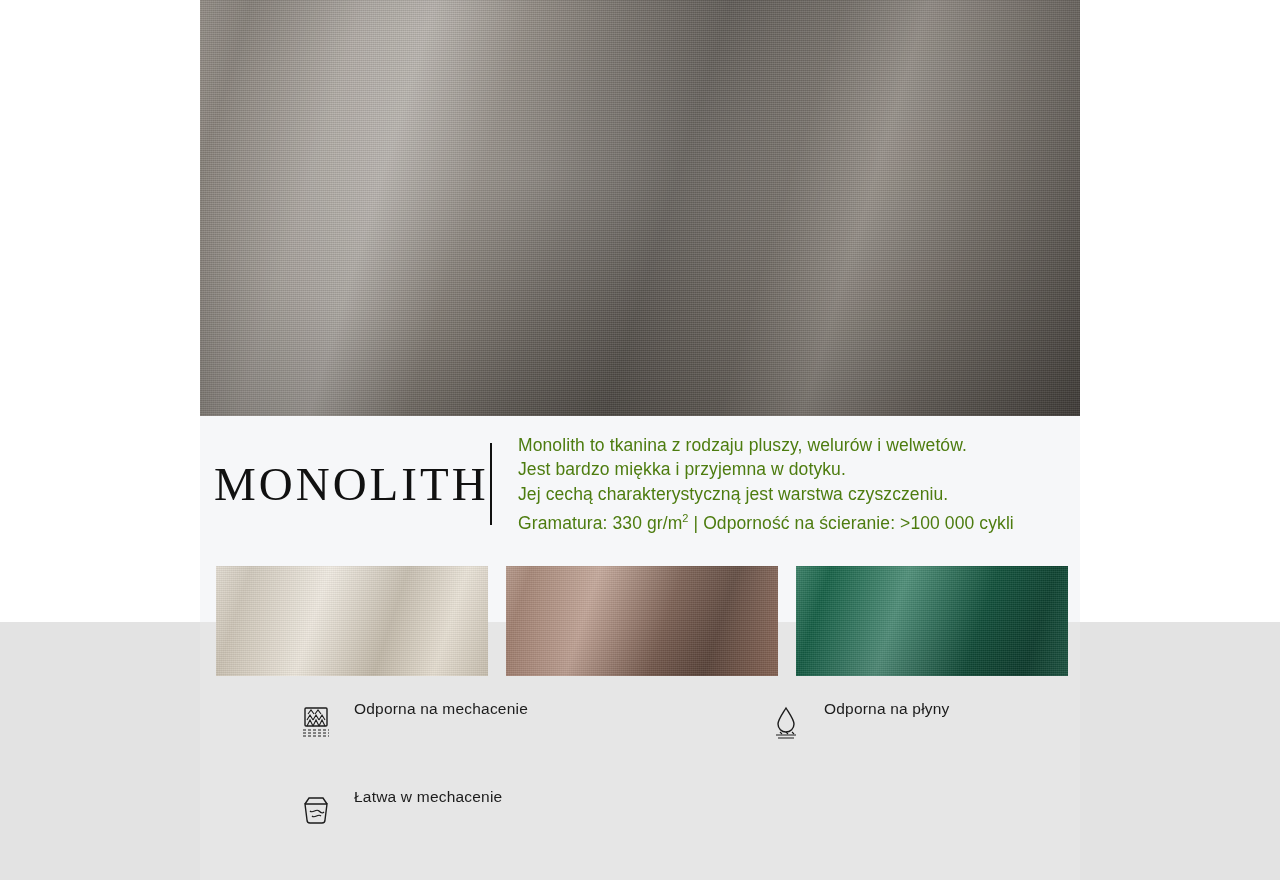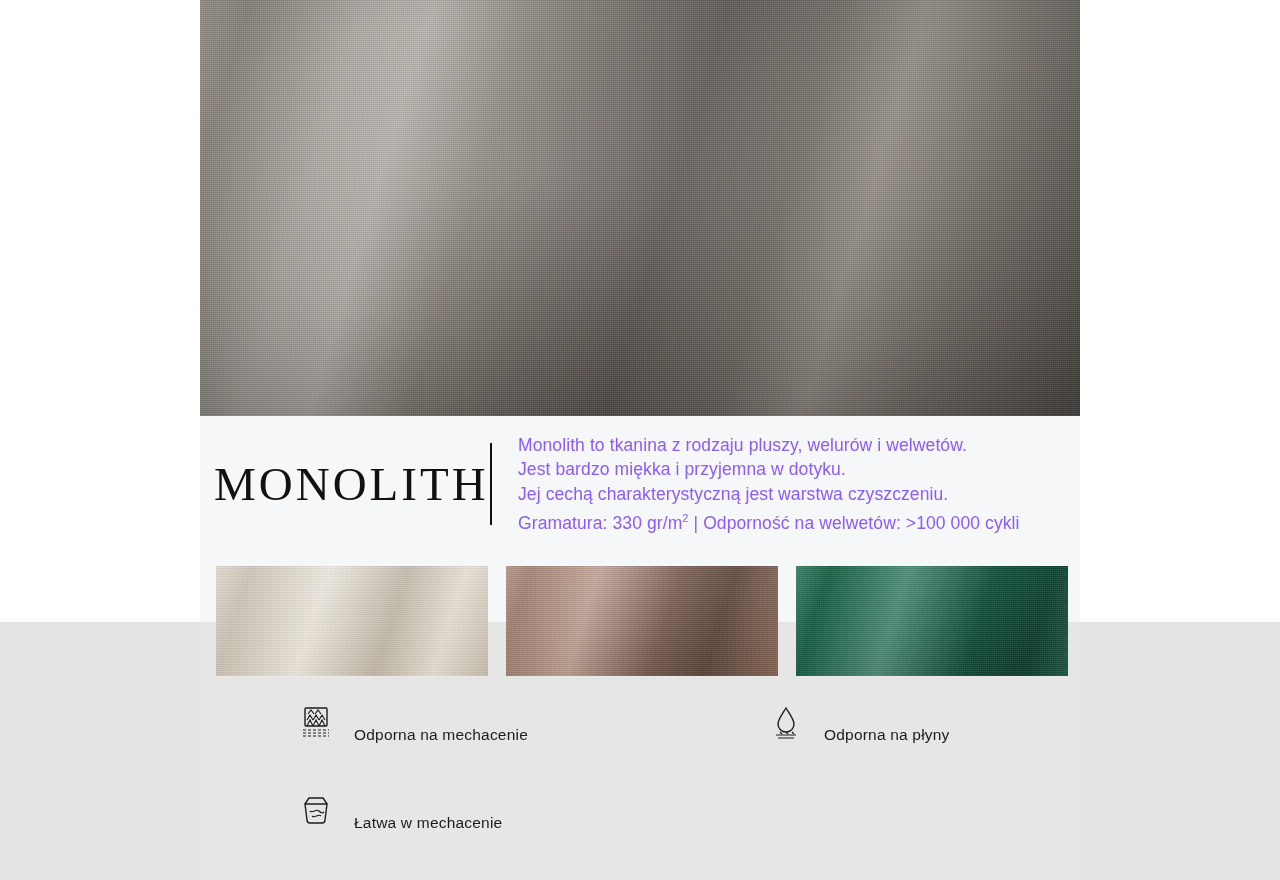--- a/index.html
+++ b/index.html
@@ -114,21 +114,21 @@
   }
   .divider {
     width: 2px;
     height: 82px;
     background: #111111;
     margin-right: 26px;
   }
   .desc {
     font-size: 17.5px;
     line-height: 24.5px;
-    color: #8b5cf6;
+    color: #4d7c0f;
     letter-spacing: 0.1px;
   }
   .desc .b { font-weight: normal; }
   .sup { font-size: 11px; vertical-align: super; }
 
   
   .swatches {
     position: absolute;
     left: 216px;
     top: 566px;
@@ -200,21 +200,21 @@
     position: absolute;
     left: 296px;
     top: 700px;
     width: 760px;
     display: grid;
     grid-template-columns: 470px 290px;
     grid-row-gap: 44px;
   }
   .feature {
     display: flex;
-    align-items: flex-end;
+    align-items: flex-start;
     gap: 18px;
   }
   .feature .icon {
     width: 40px;
     height: 44px;
     display: flex;
     align-items: center;
     justify-content: center;
     flex: 0 0 auto;
   }
@@ -239,21 +239,21 @@
     <div class="vignette"></div>
   </div>
 
   <div class="title-block">
     <div class="brand">MONOLITH</div>
     <div class="divider"></div>
     <div class="desc">
       <div>Monolith to tkanina z rodzaju pluszy, welurów i welwetów.</div>
       <div>Jest bardzo miękka i przyjemna w dotyku.</div>
       <div>Jej cechą charakterystyczną jest warstwa czyszczeniu.</div>
-      <div><span>Gramatura: </span><span class="b">330 gr/m</span><span class="b sup">2</span><span class="b"> | </span><span>Odporność na welwetów: </span><span class="b">&gt;100 000 cykli</span></div>
+      <div><span>Gramatura: </span><span class="b">330 gr/m</span><span class="b sup">2</span><span class="b"> | </span><span>Odporność na ścieranie: </span><span class="b">&gt;100 000 cykli</span></div>
     </div>
   </div>
 
   <div class="swatches">
     <div class="swatch sw-beige">
       <div class="sfolds"></div>
       <div class="snoise"></div>
     </div>
     <div class="swatch sw-brown">
       <div class="sfolds"></div>

